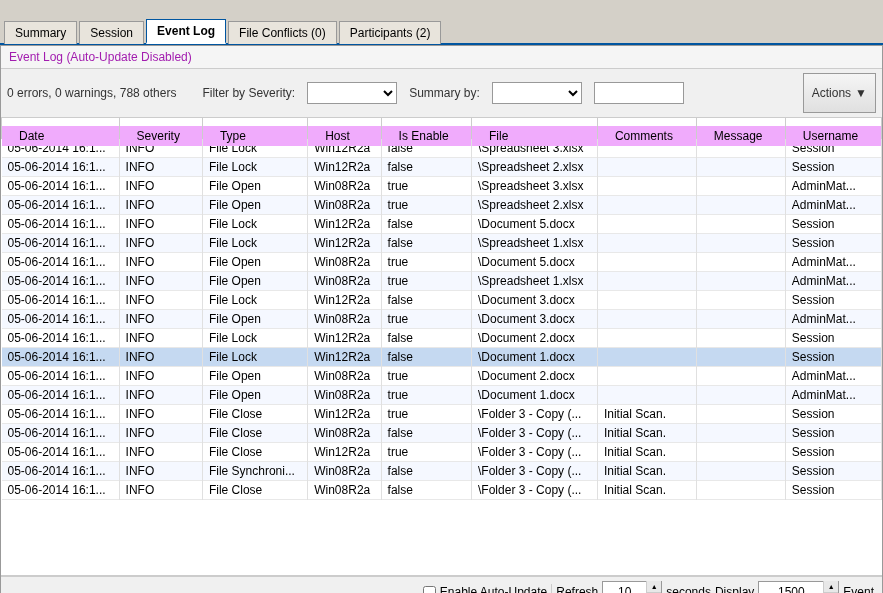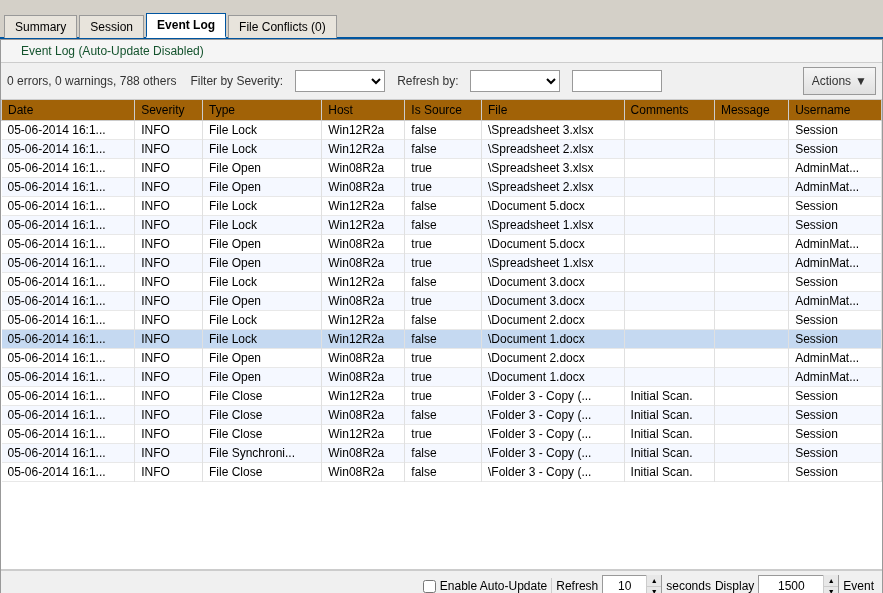--- a/index.html
+++ b/index.html
@@ -3,21 +3,21 @@
   <meta charset="utf-8">
   <style>
     * { box-sizing: border-box; margin: 0; padding: 0; }
     body { font-family: 'Segoe UI', Tahoma, Arial, sans-serif; font-size: 12px; background: #f0f0f0; width: 883px; height: 593px; overflow: hidden; }
 
     
     .tabs-bar {
       display: flex; align-items: flex-end;
       background: #d4d0c8;
       border-bottom: 2px solid #0055a0;
-      padding: 12px 4px 0 4px;
+      padding: 18px 4px 0 4px;
     }
     .tab {
       padding: 4px 10px;
       border: 1px solid #999;
       border-bottom: none;
       background: #e8e4dc;
       cursor: pointer;
       margin-right: 2px;
       font-size: 12px;
       color: #000;
@@ -38,23 +38,23 @@
       background: #fff;
       border: 1px solid #999;
       margin: 0;
       display: flex;
       flex-direction: column;
       height: calc(593px - 30px);
     }
 
     
     .event-log-header {
-      padding: 4px 20px;
-      font-size: 12px;
-      color: #14532d;
+      padding: 4px 8px;
+      font-size: 12px;
+      color: #a21caf;
       border-bottom: 1px solid #ccc;
       background: #f5f5f5;
     }
 
     
     .filter-bar {
       display: flex;
       align-items: center;
       padding: 4px 6px;
       border-bottom: 1px solid #ccc;
@@ -75,21 +75,21 @@
       height: 22px;
       width: 90px;
       font-size: 12px;
       border: 1px solid #999;
       background: #fff;
       padding: 0 4px;
     }
     .actions-btn {
       display: flex;
       align-items: center;
-      height: 28px;
+      height: 40px;
       padding: 0 8px;
       border: 1px solid #999;
       background: linear-gradient(to bottom, #f5f5f5, #e0e0e0);
       cursor: pointer;
       font-size: 12px;
       gap: 4px;
     }
     .dropdown-arrow { font-size: 10px; }
 
     
@@ -103,29 +103,29 @@
       width: 100%;
       height: 100%;
       overflow: auto;
     }
     table {
       width: 100%;
       border-collapse: collapse;
       font-size: 12px;
     }
     thead th {
-      background: #a16207;
+      background: #f0abfc;
       border: 1px solid #ccc;
       border-top: none;
-      padding: 3px 6px;
+      padding: 3px 17px;
       text-align: left;
       font-weight: normal;
       white-space: nowrap;
       position: sticky;
-      top: 0;
+      top: 8px;
       z-index: 1;
     }
     tbody tr { border-bottom: 1px solid #e8e8e8; }
     tbody tr:nth-child(even) { background: #f5f8ff; }
     tbody tr:nth-child(odd) { background: #ffffff; }
     tbody tr.selected { background: #c5d9f1 !important; }
     td {
       padding: 2px 6px;
       border-right: 1px solid #e0e0e0;
       white-space: nowrap;
@@ -196,38 +196,39 @@
     }
   </style>
 </head>
 <body>
 
 <div class="tabs-bar">
 <div class="tab"><span>Summary</span></div>
     <div class="tab"><span>Session</span></div>
     <div class="tab active"><span>Event Log</span></div>
     <div class="tab"><span>File Conflicts (0)</span></div>
+    <div class="tab"><span>Participants (2)</span></div>
   </div>
 
 <div class="main-content">
 
   <div class="event-log-header">
     <span>Event Log (Auto-Update Disabled)</span>
   </div>
 
   <div class="filter-bar">
     <span>0 errors, 0 warnings, 788 others</span>
-    <span style="margin-left:2px;">Filter by Severity:</span>
+    <span style="margin-left:14px;">Filter by Severity:</span>
     <select class="filter-select wide">
       <option value=""></option>
       <option value="INFO">INFO</option>
       <option value="WARNING">WARNING</option>
       <option value="ERROR">ERROR</option>
     </select>
-    <span>Refresh by:</span>
+    <span>Summary by:</span>
     <select class="filter-select medium">
       <option value=""></option>
     </select>
     <input class="filter-input" type="text" value="" style="">
     <div style="margin-left:auto;">
       <button class="actions-btn">
         <span>Actions</span>
         <span class="dropdown-arrow">▼</span>
       </button>
     </div>
@@ -235,21 +236,21 @@
 
   <div class="table-container">
     <div class="table-scroll">
       <table>
         <thead>
           <tr id="header-row">
               <th>Date</th>
               <th>Severity</th>
               <th>Type</th>
               <th>Host</th>
-              <th>Is Source</th>
+              <th>Is Enable</th>
               <th>File</th>
               <th>Comments</th>
               <th>Message</th>
               <th>Username</th>
             </tr>
         </thead>
         <tbody id="table-body">
         <tr>
               <td>05-06-2014 16:1...</td>
               <td>INFO</td>

